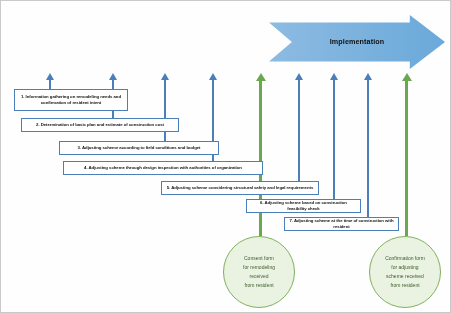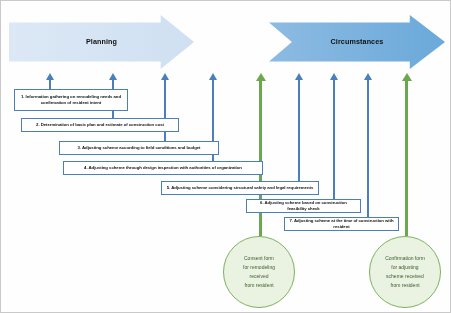--- a/index.html
+++ b/index.html
@@ -44,25 +44,22 @@
   .oval{position:absolute;border-radius:50%;background:#eaf3e2;
         border:1.4px solid #7fb15c;display:flex;align-items:center;
         justify-content:center;text-align:center;color:#3d5c2a;
         font-size:5px;line-height:1.85;padding:6px;box-sizing:border-box;}
 </style>
 </head>
 <body>
 
 <div id="canvas">
 
-  <div class="chev" id="chev0">
-    <span>Planning</span>
-  </div>
   <div class="chev" id="chev2">
-    <span>Circumstances</span>
+    <span>Implementation</span>
   </div>
 
   <div id="connector-layer">
       <div class="conn blue" style="left: 48px; top: 72px; height: 16px;">
         <div class="head"></div>
         <div class="stem" style="height: 10px;"></div>
       </div>
       <div class="conn blue" style="left: 111px; top: 72px; height: 45px;">
         <div class="head"></div>
         <div class="stem" style="height: 39px;"></div>

